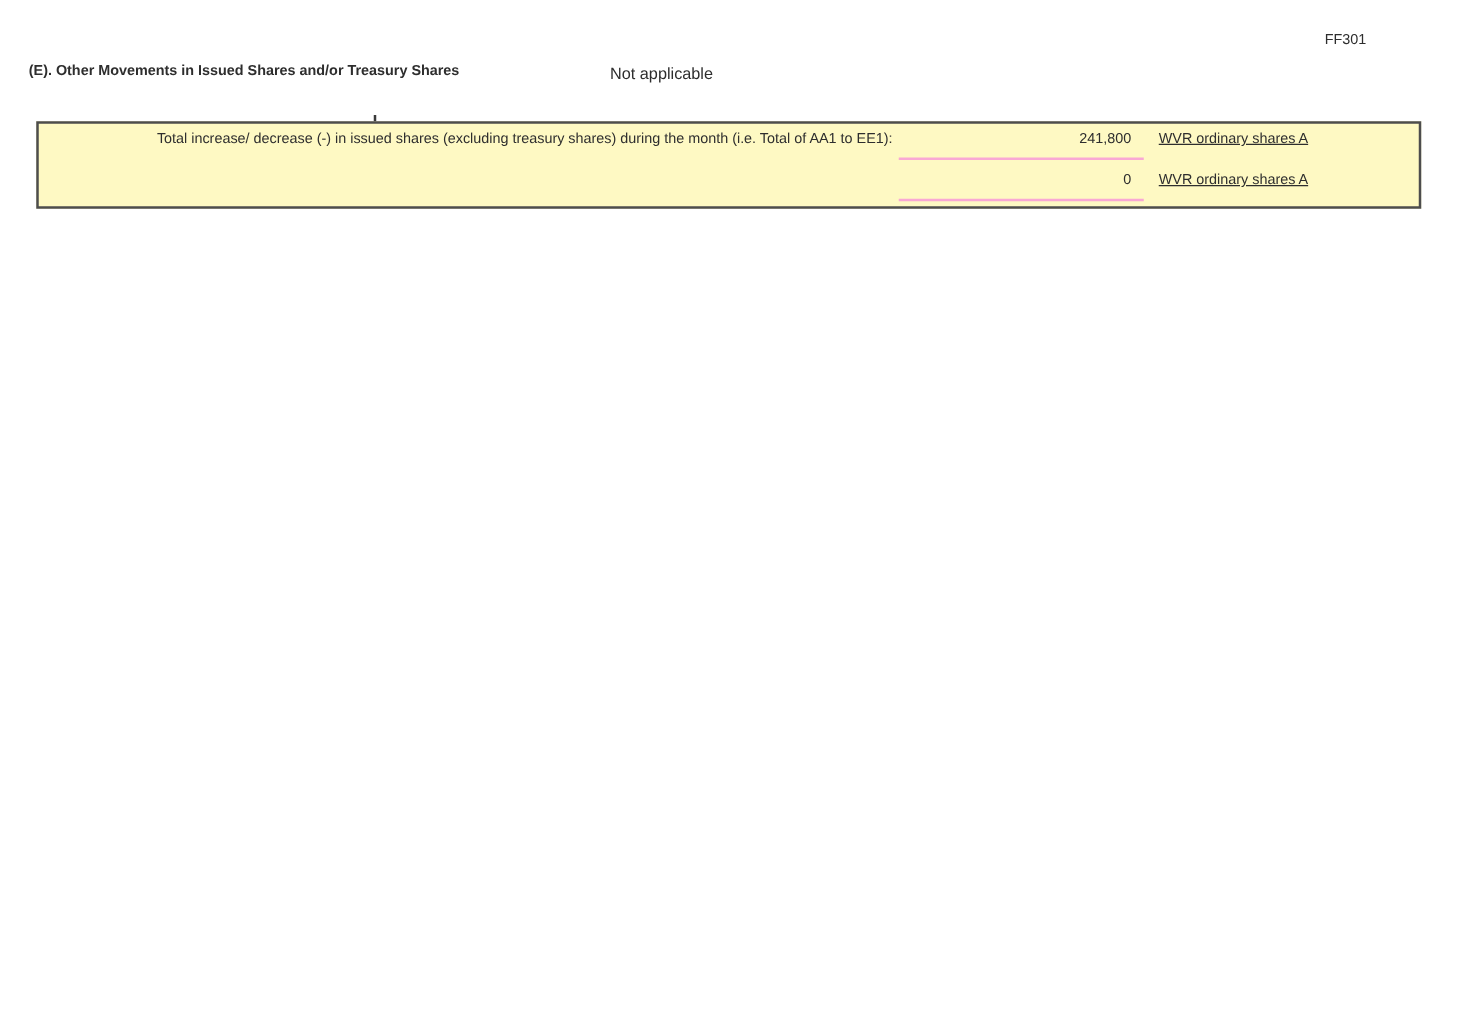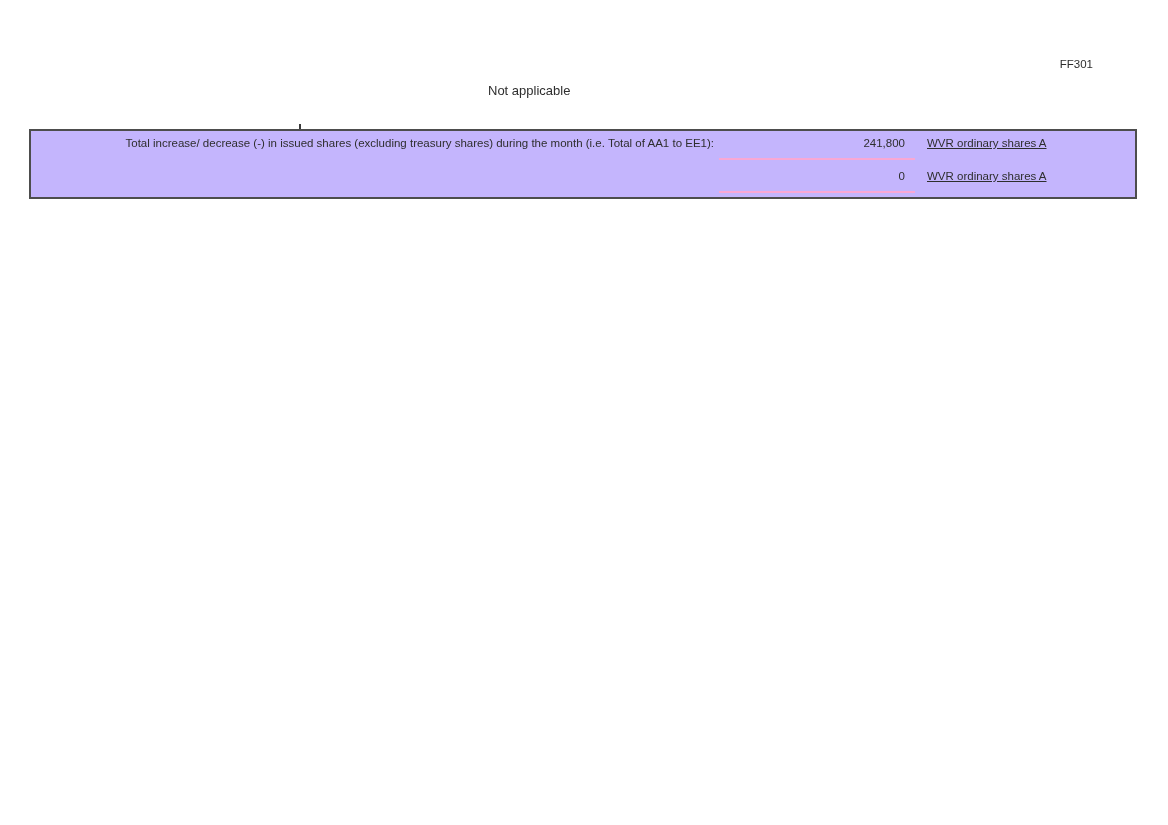--- a/index.html
+++ b/index.html
@@ -9,21 +9,20 @@
   }
   .page {
     position: relative;
     width: 1168px;
     height: 716px;
     background: #ffffff;
     font-family: "Liberation Sans", sans-serif;
     font-size: 11.5px;
     color: #2e2e2e;
     overflow: hidden;
-    margin-top: 32px;
   }
 
   
   .form-code {
     position: absolute;
     top: 26px;
     right: 75px;
     font-size: 11.5px;
     color: #2e2e2e;
   }
@@ -57,21 +56,21 @@
 
   
   .totals-box {
     position: absolute;
     top: 97px;
     left: 29px;
     width: 1108px;
     height: 70px;
     border: 2px solid #4d4d4d;
     box-sizing: border-box;
-    background: #c4b5fd;
+    background: #fef9c3;
   }
   .row-label {
     position: absolute;
     left: 0;
     width: 683px;
     text-align: right;
     white-space: nowrap;
     line-height: 14px;
   }
   .value-field {
@@ -112,20 +111,21 @@
     white-space: nowrap;
   }
 </style>
 </head>
 <body>
 
 <div class="page">
 
   <div class="form-code">FF301</div>
 
+  <div class="section-title">(E). Other Movements in Issued Shares and/or Treasury Shares</div>
 
   <div class="section-status">Not applicable</div>
 
   <div class="artifact"></div>
 
   <div class="totals-box">
 
     <div class="row-label r1">Total increase/ decrease (-) in issued shares (excluding treasury shares) during the month (i.e. Total of AA1 to EE1):</div>
     <div class="value-field r1">
       <span>241,800</span>

